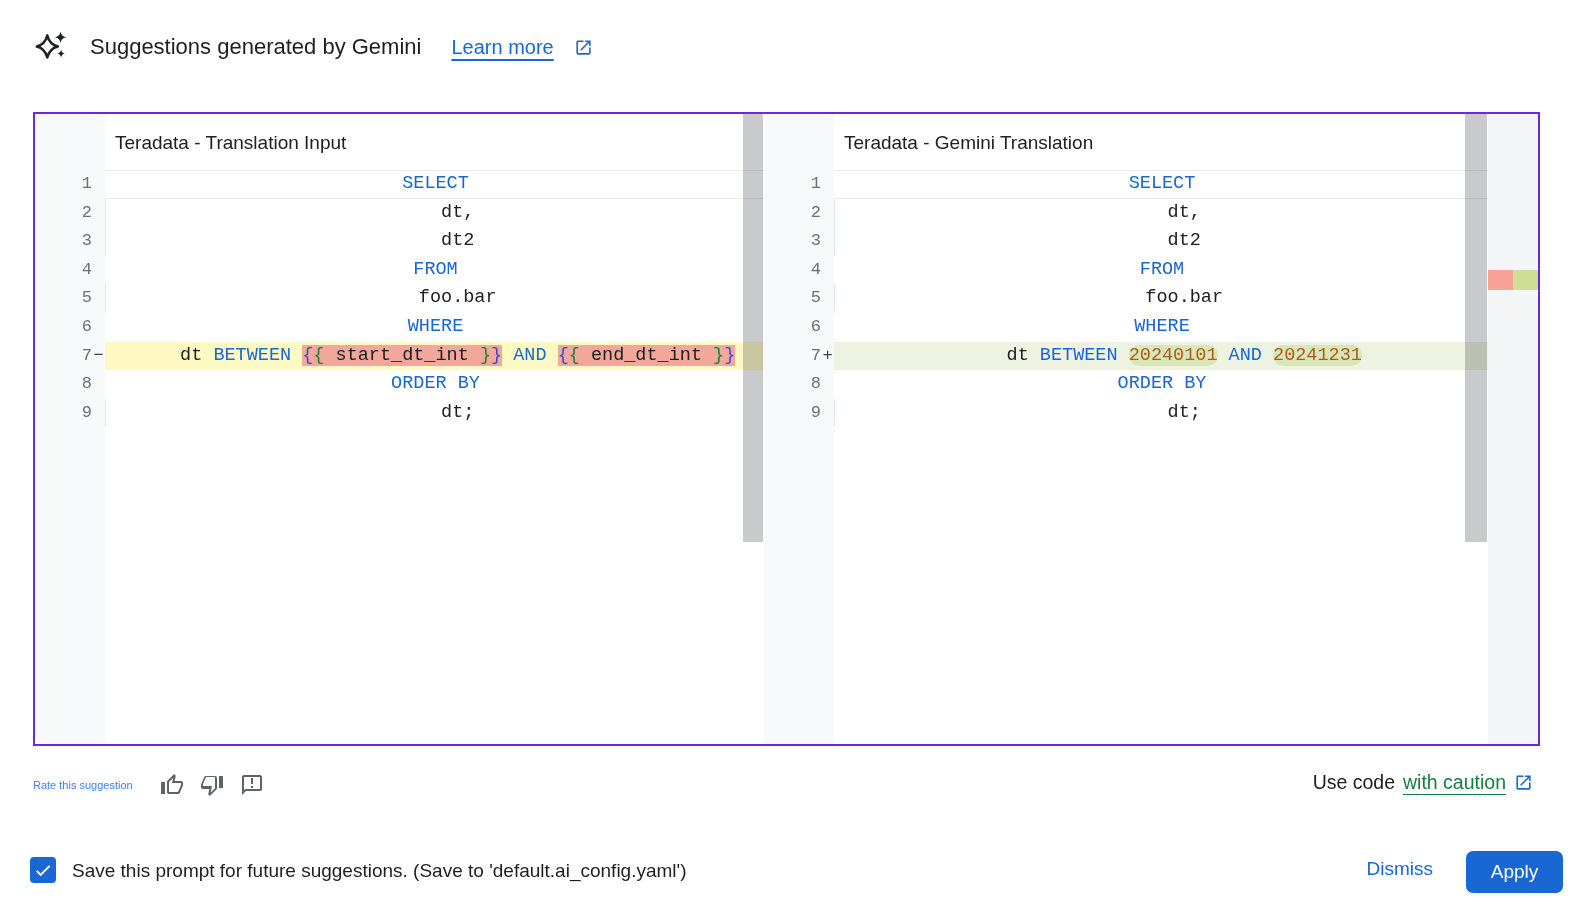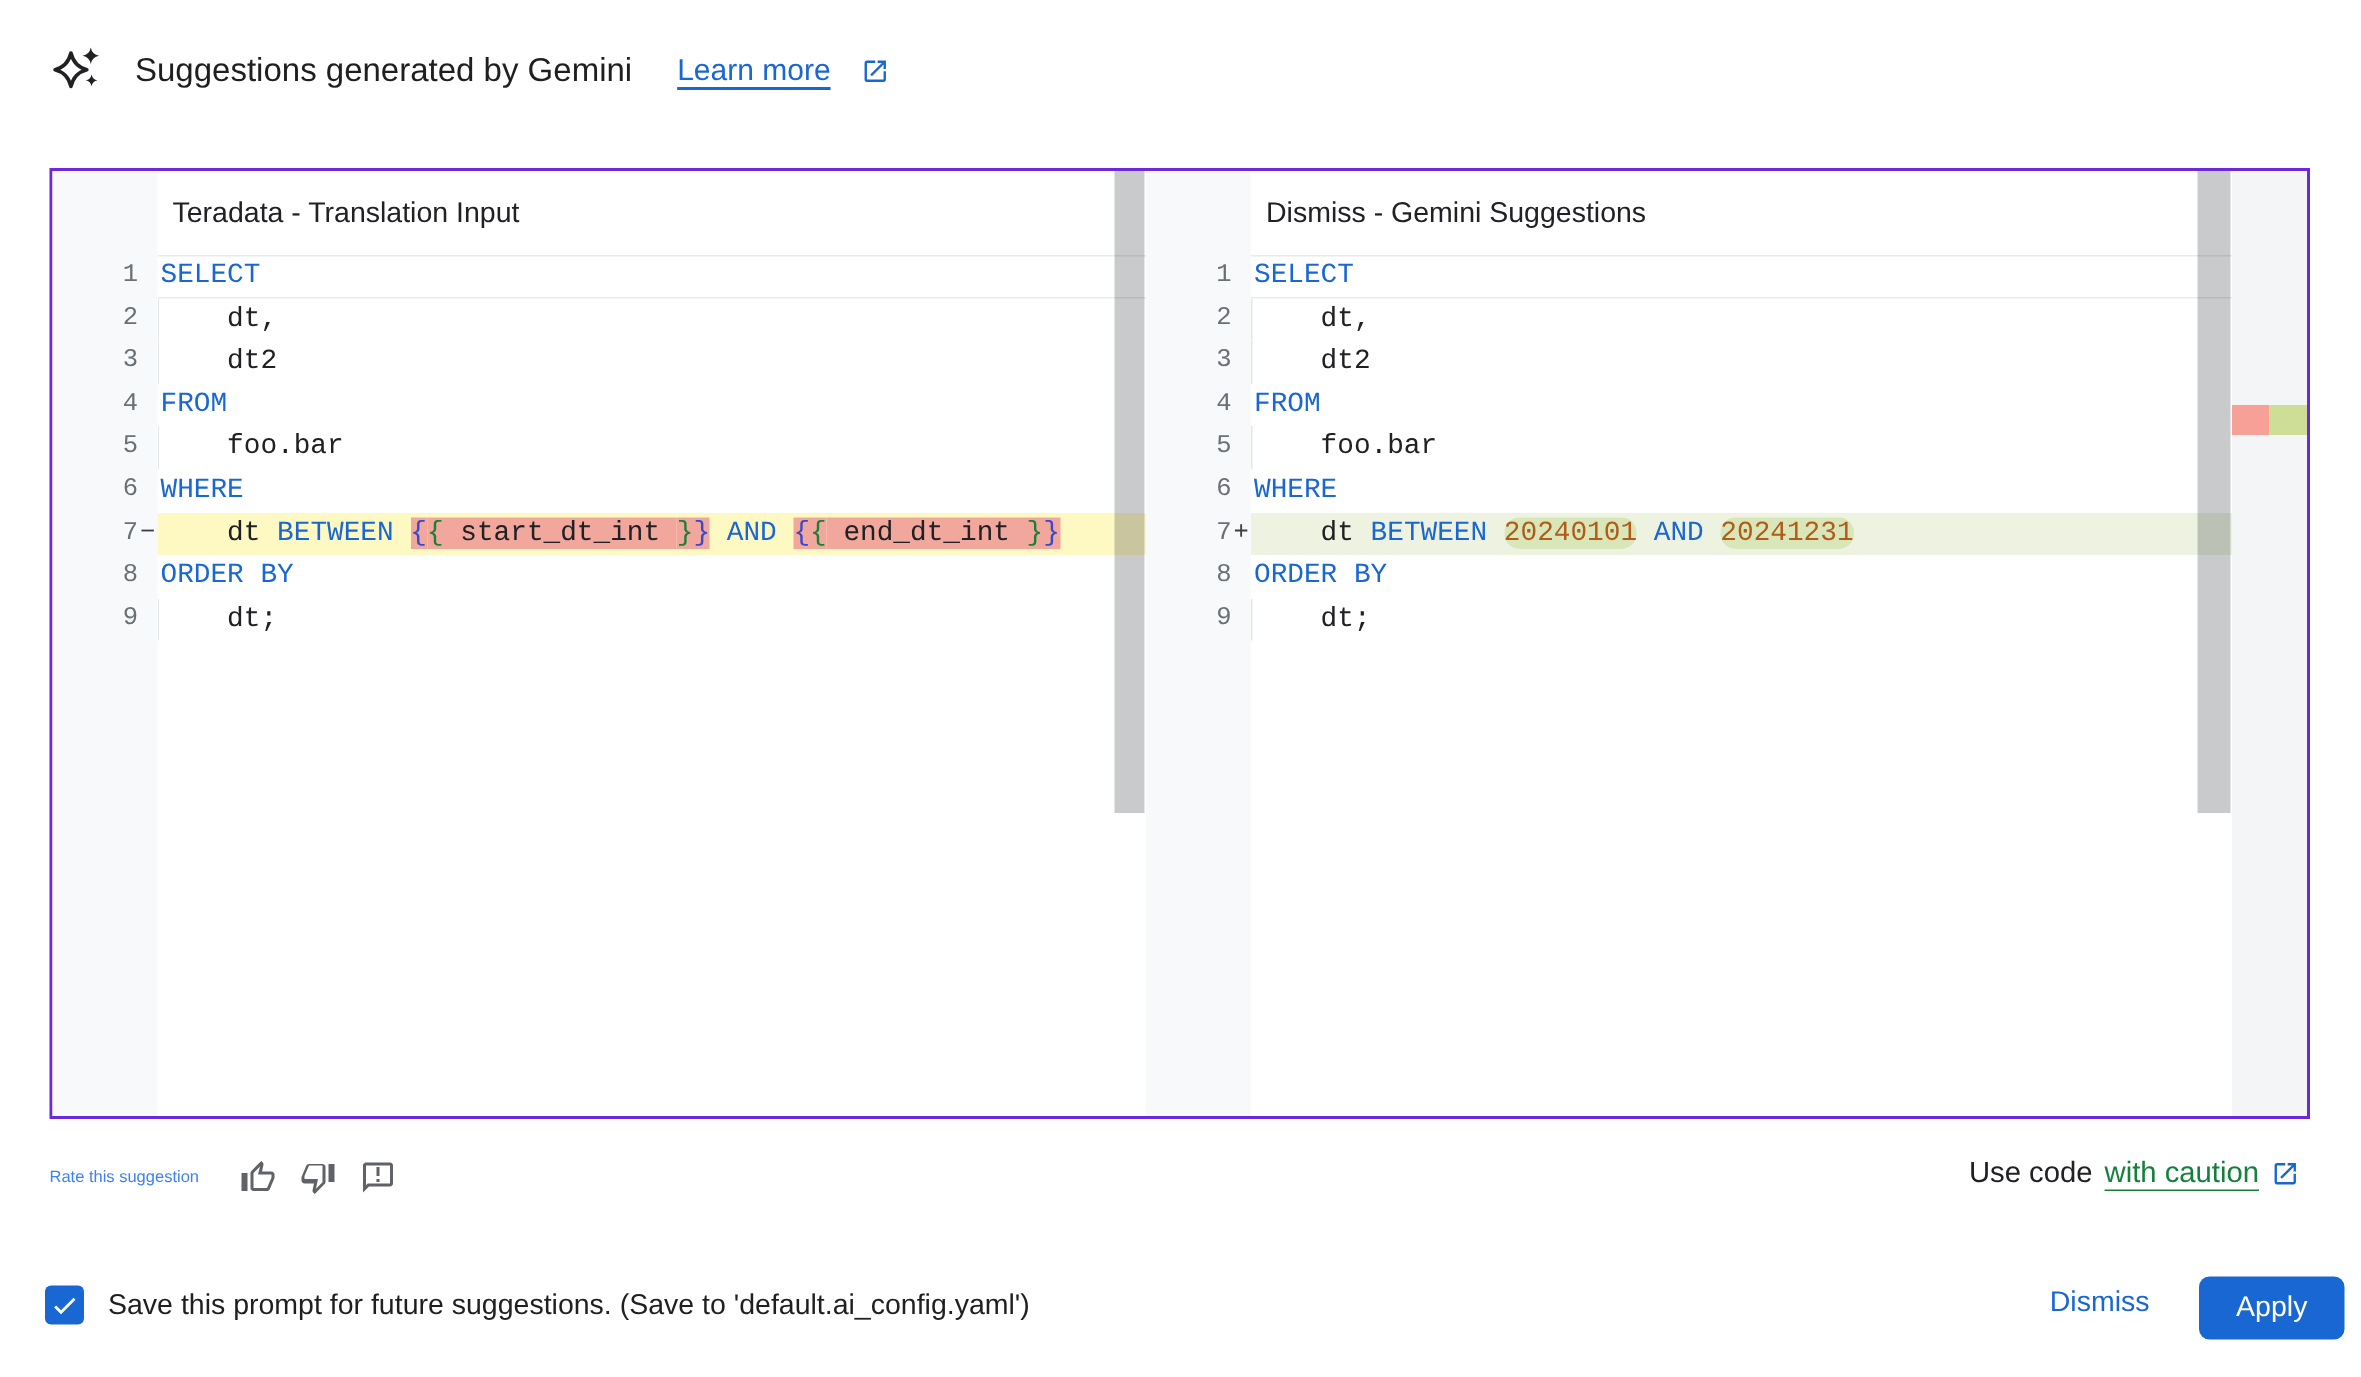--- a/index.html
+++ b/index.html
@@ -19,21 +19,21 @@
   .editor{position:relative;height:100%;}
   .editor-left{width:729px;}
   .editor-right{flex:1;}
   .gutter-bg{position:absolute;left:0;top:0;bottom:0;width:70px;background:#f8f9fa;}
   .ed-title{position:absolute;left:80px;top:0;height:55px;line-height:58px;font-size:19px;color:#202124;white-space:nowrap;}
   .lines{position:absolute;left:0;right:0;top:56px;font-family:"Liberation Mono","DejaVu Sans Mono",monospace;font-size:18.5px;}
   .editor-right .lines{right:50px;}
   .line{display:flex;height:28.6px;line-height:28.6px;}
   .ln{width:57px;text-align:right;color:#6b7075;font-size:17px;flex:none;}
   .sign{width:13px;flex:none;color:#3c4043;font-size:17px;text-align:center;}
-  .content{flex:1;white-space:pre;color:#202124;padding-left:2px;}
+  .content{flex:1;white-space:pre;color:#202124;padding-left:2px;text-align:center;}
   .line.cur .content{box-shadow:inset 0 1px 0 #e8eaed,inset 0 -1px 0 #e8eaed;}
   .line.ind .content{box-shadow:inset 1px 0 0 #e4e7ea;}
   .line.removed .content{background:#fef9c3;}
   .line.added .content{background:#eef3e1;}
   .tk-kw{color:#1967d2;}
   .tk-pl{color:#202124;}
   .tk-bo{color:#3949cf;}
   .tk-bi{color:#188038;}
   .tk-num{color:#b05b16;}
   .bg-del{background:#f2a79c;}
@@ -131,21 +131,21 @@
           <span class="sign"></span>
           <span class="content"><span class="tk-pl">    dt;</span></span>
         </div>
       </div>
     <div class="vscroll">
         <div class="thumb"></div>
       </div>
   </div>
   <div class="editor editor-right">
     <div class="gutter-bg"></div>
-    <div class="ed-title">Dismiss - Gemini Suggestions</div>
+    <div class="ed-title">Teradata - Gemini Translation</div>
     <div class="lines">
         <div class="line cur">
           <span class="ln">1</span>
           <span class="sign"></span>
           <span class="content"><span class="tk-kw">SELECT</span></span>
         </div>
         <div class="line ind">
           <span class="ln">2</span>
           <span class="sign"></span>
           <span class="content"><span class="tk-pl">    dt,</span></span>

